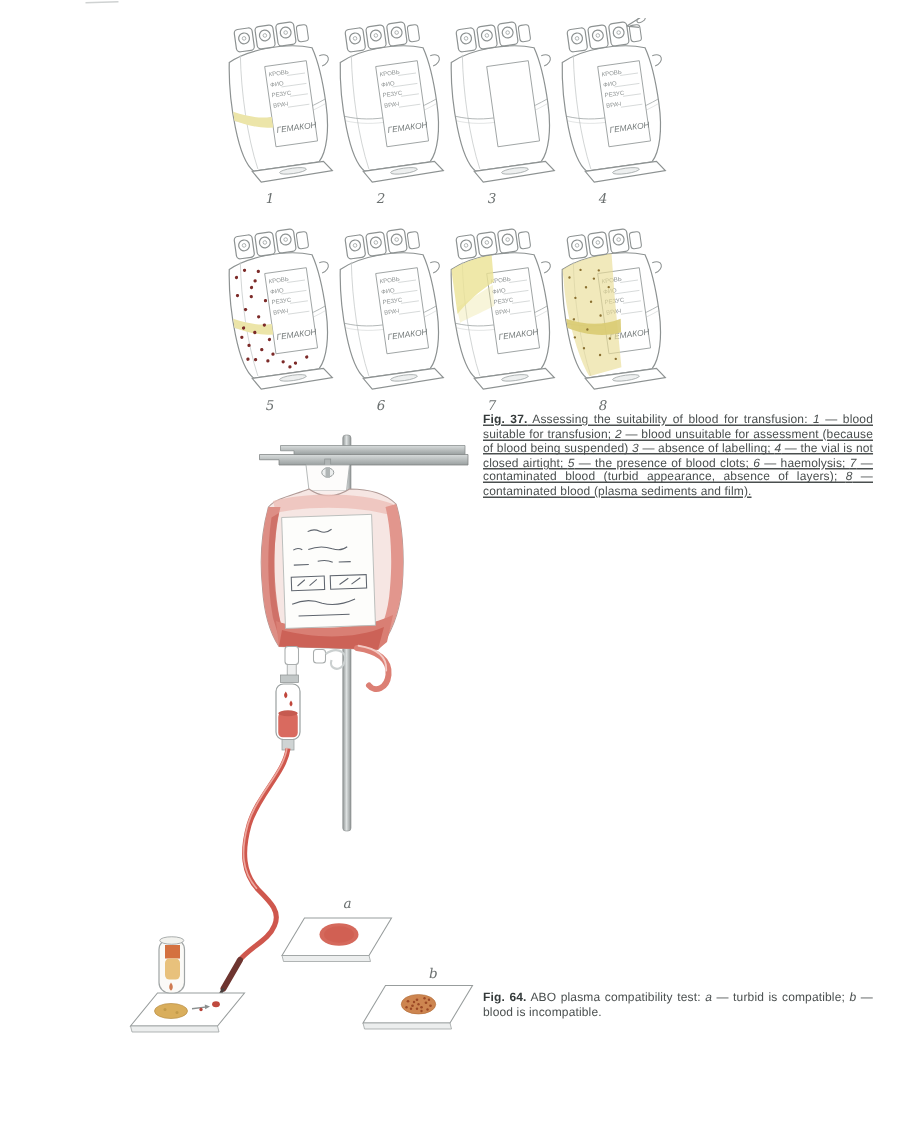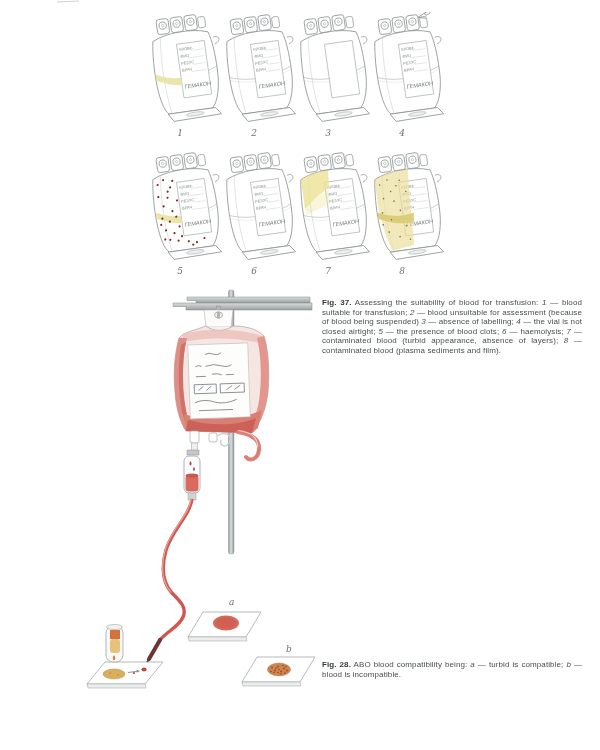--- a/index.html
+++ b/index.html
@@ -9,21 +9,21 @@
   #vial-row-1{left:151px;top:12px;}
   #vial-row-2{left:151px;top:150px;}
   .vial-cell{position:relative;width:74px;height:134px;}
   .vial-svg{display:block;width:74px;height:114px;}
   .vial-num{position:absolute;left:0;top:116px;width:100%;text-align:center;
             padding-right:16px;box-sizing:border-box;
             font-family:"DejaVu Serif",serif;font-style:italic;
             font-size:9px;color:#6b7070;}
   .caption{position:absolute;left:322px;width:260px;font-size:8px;line-height:9.6px;
            color:#4a4f4f;text-align:justify;letter-spacing:0.1px;}
-  #fig37-caption{top:298px;}
+  #fig37-caption{top:275px;text-decoration:underline;}
   #fig38-caption{top:660px;}
   .seg-b{font-weight:bold;color:#343a3a;}
   .seg-i{font-style:italic;}
   .central{position:absolute;left:80px;top:285px;}
   .artifact{position:absolute;left:57px;top:1px;width:22px;height:1px;background:#cfd2d2;
             transform:rotate(-2deg);}
 </style>
 </head>
 <body>
 
@@ -526,15 +526,15 @@
         <circle cx="276" cy="668" r="0.8"></circle>
           <circle cx="286" cy="666.5" r="0.8"></circle>
           <circle cx="274" cy="672.5" r="0.8"></circle>
         <circle cx="281" cy="674" r="0.8"></circle>
           <circle cx="278" cy="672.5" r="0.8"></circle>
           <circle cx="285" cy="673" r="0.8"></circle>
       </g>
     </g>
   </svg>
 
-  <div class="caption" id="fig38-caption"><span class="seg-b">Fig. 28.</span><span> ABO blood compatibility being: </span><span class="seg-i">a</span><span> — turbid is compatible; </span><span class="seg-i">b</span><span> — blood is incompatible.</span></div>
+  <div class="caption" id="fig38-caption"><span class="seg-b">Fig. 64.</span><span> ABO plasma compatibility test: </span><span class="seg-i">a</span><span> — turbid is compatible; </span><span class="seg-i">b</span><span> — blood is incompatible.</span></div>
 
 </div>
 
 </body></html>

